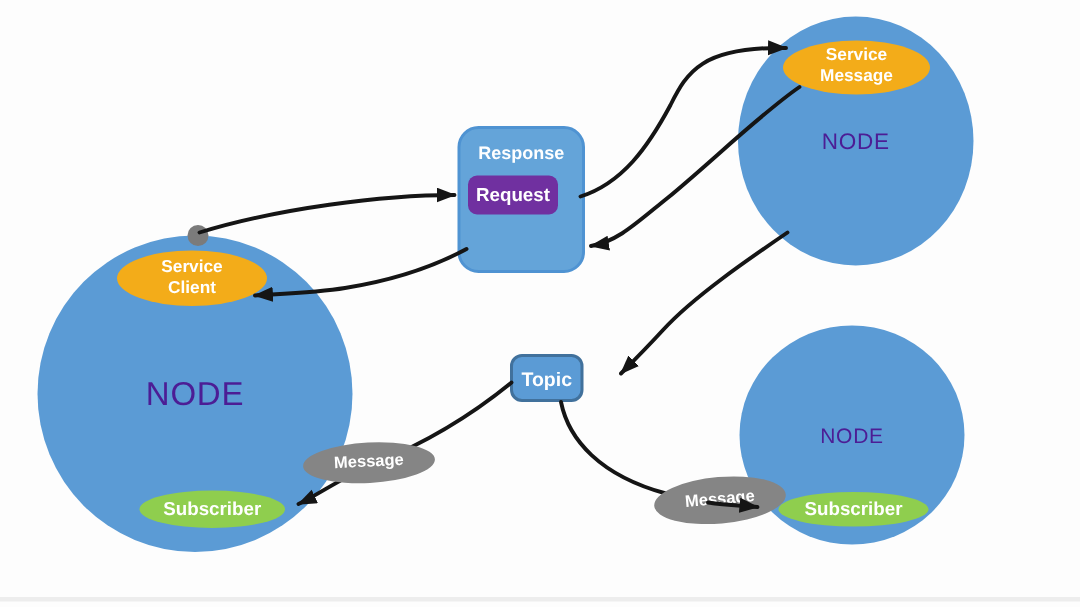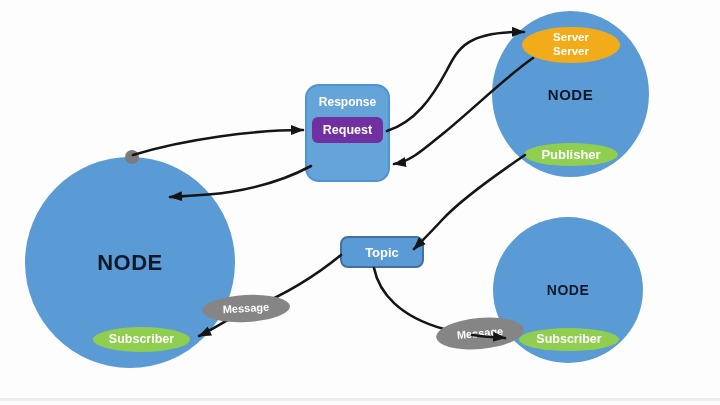--- a/index.html
+++ b/index.html
@@ -1,34 +1,34 @@
 <!DOCTYPE html>
 <html><head>
 <meta charset="utf-8">
 <style>
   html,body{margin:0;padding:0;background:#ffffff;}
   #stage{
     position:relative;width:720px;height:405px;overflow:hidden;
     background:#fdfdfd;font-family:"Liberation Sans",sans-serif;
   }
   .circle{position:absolute;border-radius:50%;background:#5b9bd5;display:flex;align-items:center;justify-content:center;}
-  .node-label{color:#0f172a;font-weight:bold;letter-spacing:.5px;}
+  .node-label{color:#4c1d95;font-weight:normal;letter-spacing:.5px;}
   .ellipse{position:absolute;border-radius:50%;display:flex;align-items:center;justify-content:center;
            color:#fff;font-weight:bold;text-align:center;line-height:1.2;}
   .orange{background:#f3ac19;}
   .green{background:#8fce4e;}
   .gray{background:#858585;}
   .rounded-box{position:absolute;box-sizing:border-box;display:flex;align-items:center;justify-content:center;
            color:#fff;font-weight:bold;}
   #service-box{left:305px;top:84px;width:85px;height:98px;background:#64a4d9;border:2px solid #4f93d2;
            border-radius:14px;align-items:flex-start;font-size:12px;padding-top:9px;}
-  .purple-box{left:312px;width:71px;background:#7030a0;border-radius:6px;font-size:12.5px;}
+  .purple-box{left:312px;width:60px;background:#7030a0;border-radius:6px;font-size:12.5px;}
   #request-box{top:117px;height:26px;}
   #response-box{top:153px;height:27px;}
-  #topic-box{left:340px;top:236px;width:84px;height:32px;background:#5b9bd5;border:2px solid #41719c;
+  #topic-box{left:340px;top:236px;width:49px;height:32px;background:#5b9bd5;border:2px solid #41719c;
            border-radius:8px;font-size:13px;}
   #left-node{left:25px;top:157px;width:210px;height:211px;}
   #left-node .node-label{font-size:22px;}
   #top-right-node{left:492px;top:11px;width:157px;height:166px;}
   #top-right-node .node-label{font-size:15px;}
   #bottom-right-node{left:493px;top:217px;width:150px;height:146px;}
   #bottom-right-node .node-label{font-size:14px;}
   #service-client{left:78px;top:167px;width:100px;height:37px;font-size:11.5px;}
   #service-client span,#service-server span{display:inline-block;width:58px;}
   #service-server{left:522px;top:27px;width:98px;height:36px;font-size:11.5px;}
@@ -61,25 +61,25 @@
     <span>Response</span>
   </div>
   <div class="rounded-box purple-box" id="request-box">
     <span>Request</span>
   </div>
 
   <div class="rounded-box" id="topic-box">
     <span>Topic</span>
   </div>
 
+  <div class="ellipse orange" id="service-client">
+    <span>Service Client</span>
+  </div>
   <div class="ellipse orange" id="service-server">
-    <span>Server Server</span>
-  </div>
-  <div class="ellipse green" id="publisher">
-    <span>Publisher</span>
+    <span>Service Message</span>
   </div>
   <div class="ellipse green" id="subscriber-left">
     <span>Subscriber</span>
   </div>
   <div class="ellipse green" id="subscriber-right">
     <span>Subscriber</span>
   </div>
 
   <div id="connector-dot"></div>
 

